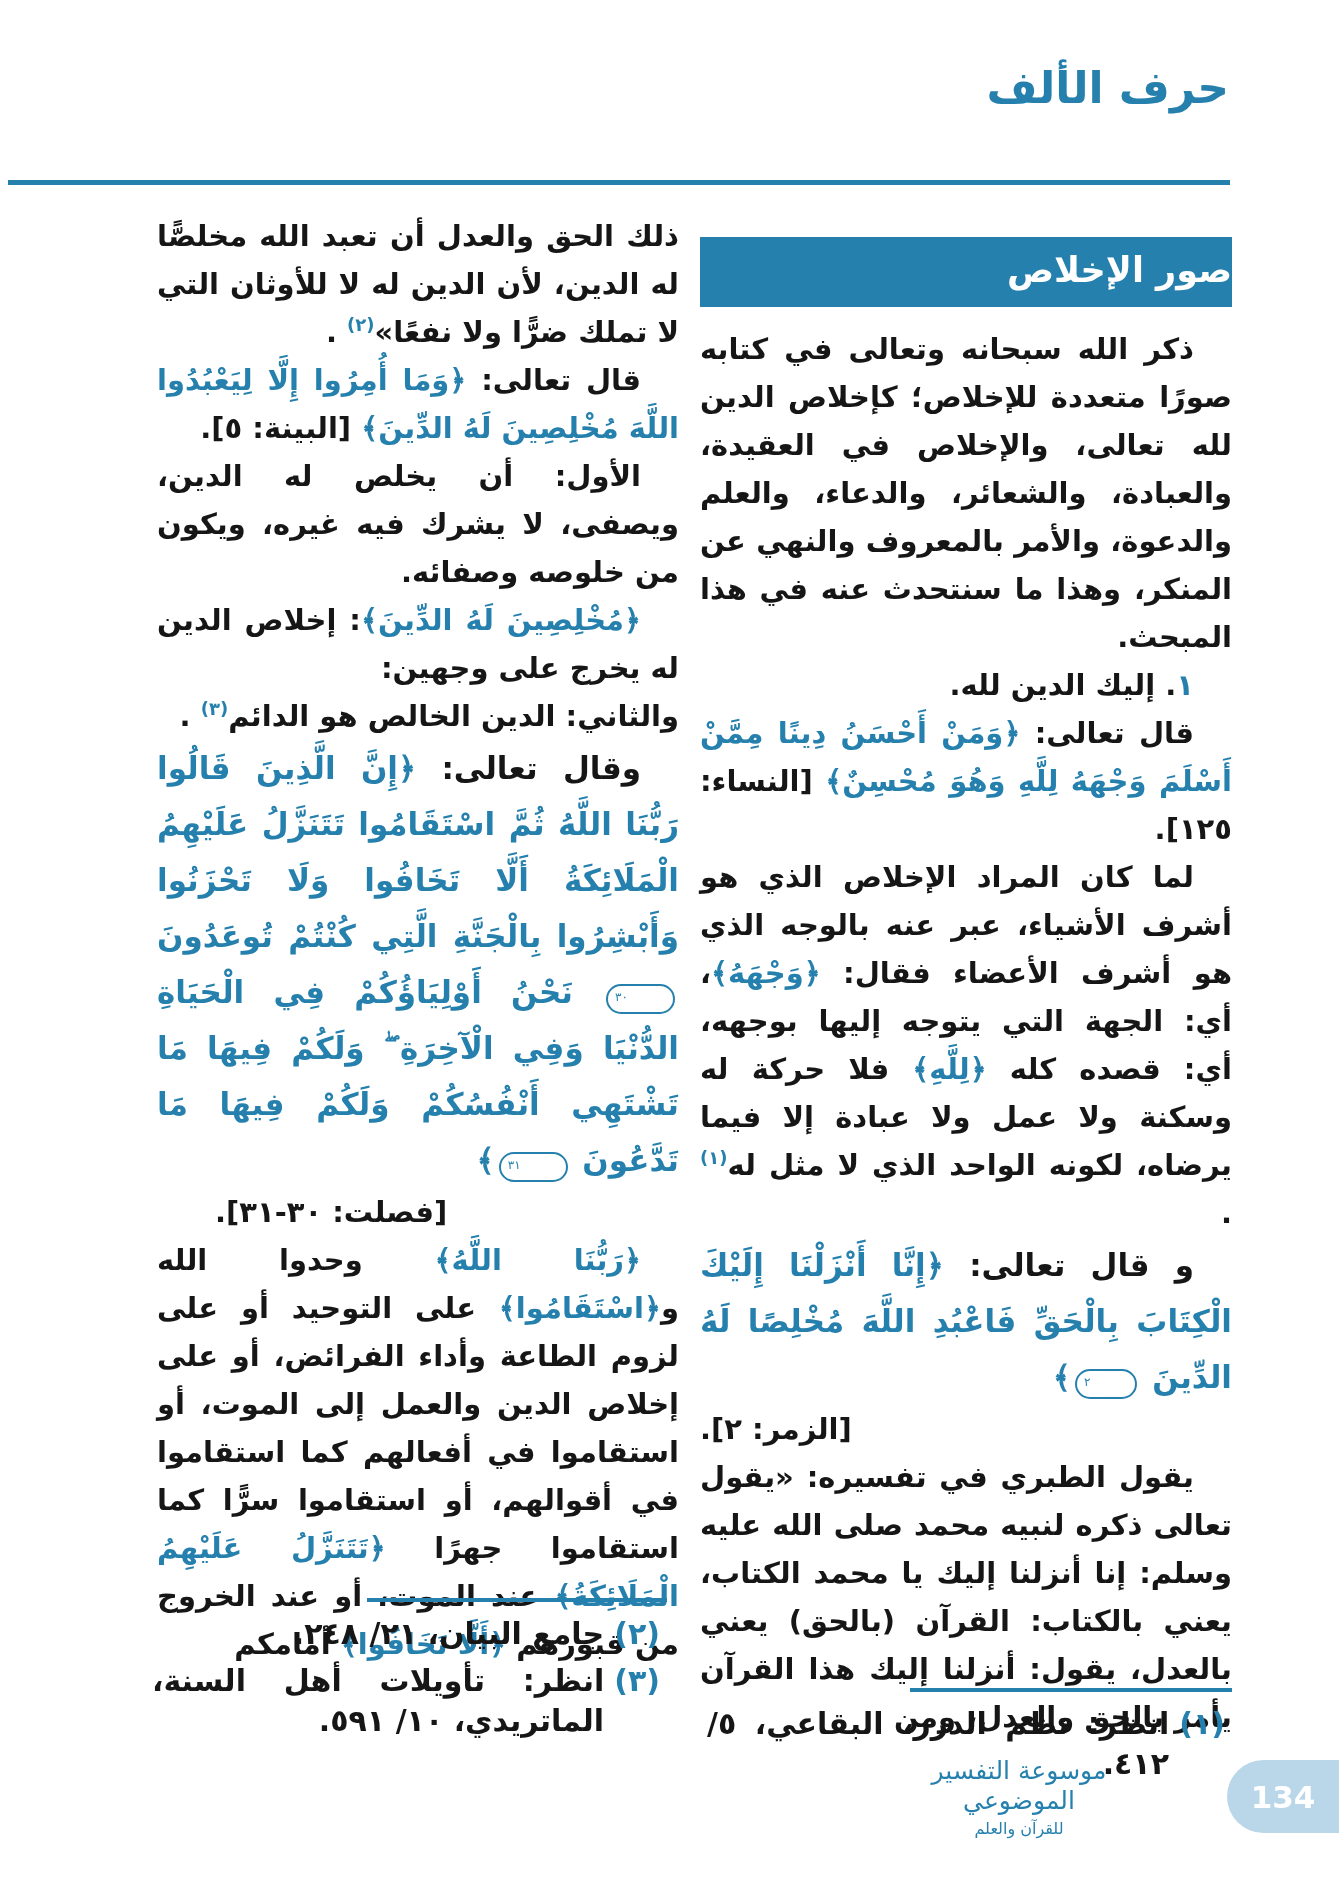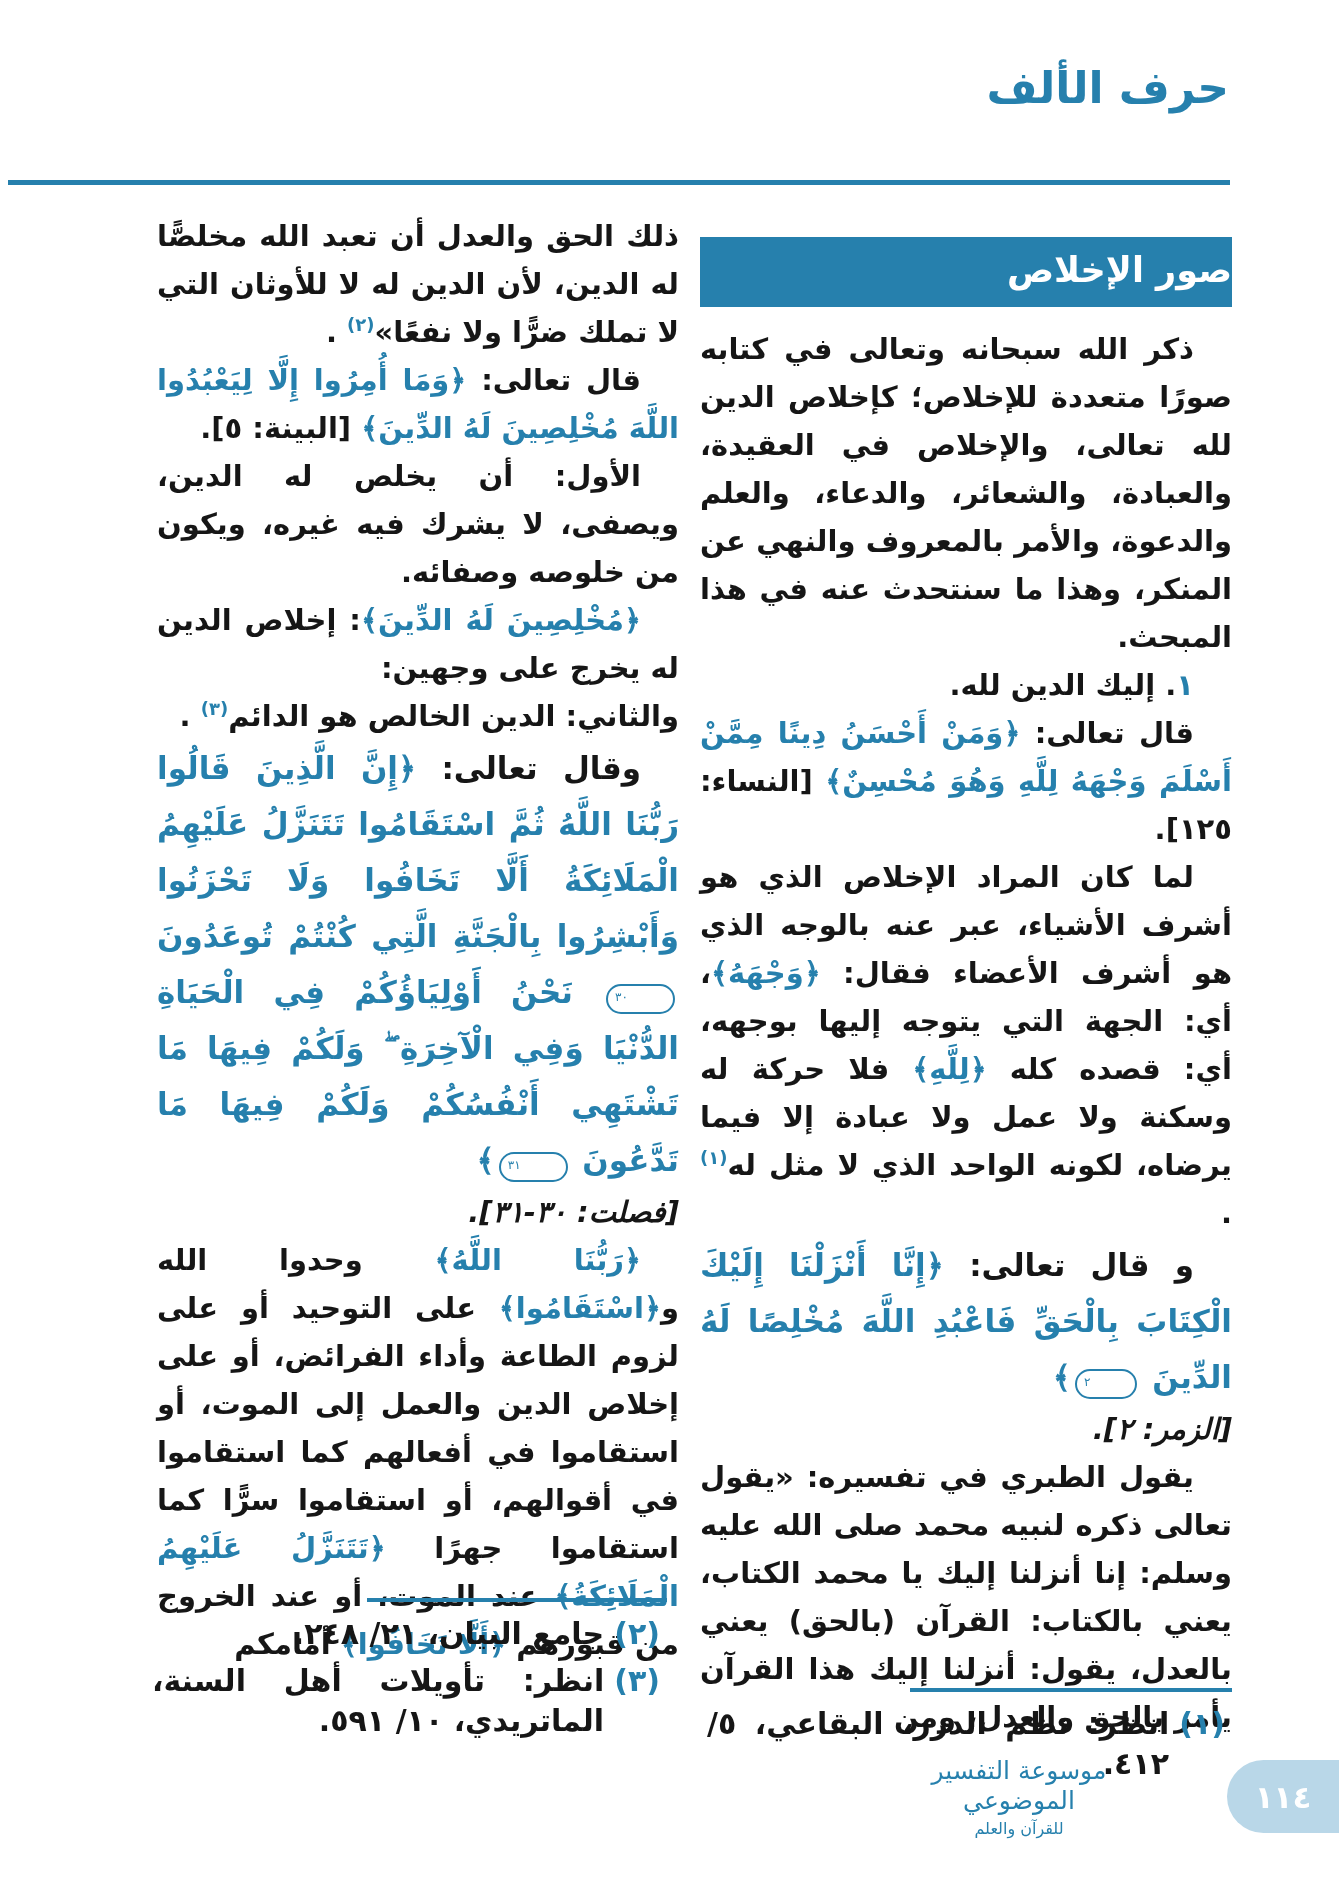--- a/index.html
+++ b/index.html
@@ -25,21 +25,21 @@
   .section-box{
     background:var(--accent);color:#ffffff;text-align:right;
     font-size:35px;font-weight:bold;padding:13px 0 17px 0;margin:0 0 18px 0;
   }
   p.para{
     margin:0;font-size:29px;line-height:48px;font-weight:bold;color:var(--ink);
     text-indent:38px;
   }
   p.flush{text-indent:0;}
   p.verse-big{font-size:31px;line-height:56px;}
-  p.ref-line{text-align:right;text-indent:0;font-style:italic;}
+  p.ref-line{text-align:left;text-indent:0;}
   p.ref-left-indent{padding-left:58px;}
   .quran{color:var(--accent);}
   .bluenum{color:var(--accent);}
   .fnref{
     color:var(--accent);font-size:18px;vertical-align:super;line-height:0;font-weight:bold;
   }
   .ayah{
     display:inline-block;color:var(--accent);border:2px solid var(--accent);
     border-radius:999px;font-size:12px;line-height:1;padding:5px 7px 9px 7px;
     margin:0 4px;vertical-align:2px;font-weight:normal;
@@ -106,14 +106,14 @@
   <div class="fn-sep"></div>
   <p class="fn"><span class="fn-num">(١)</span><span>انظر: نظم الدرر، البقاعي، ٥/ ٤١٢.</span></p>
 </div>
 
 <div class="logo">
   <div class="logo-title">موسوعة التفسير الموضوعي</div>
   <div class="logo-sub">للقرآن والعلم</div>
 </div>
 
 <div class="page-tab">
-  <span>١١٤</span>
+  <span>134</span>
 </div>
 
 </body></html>

